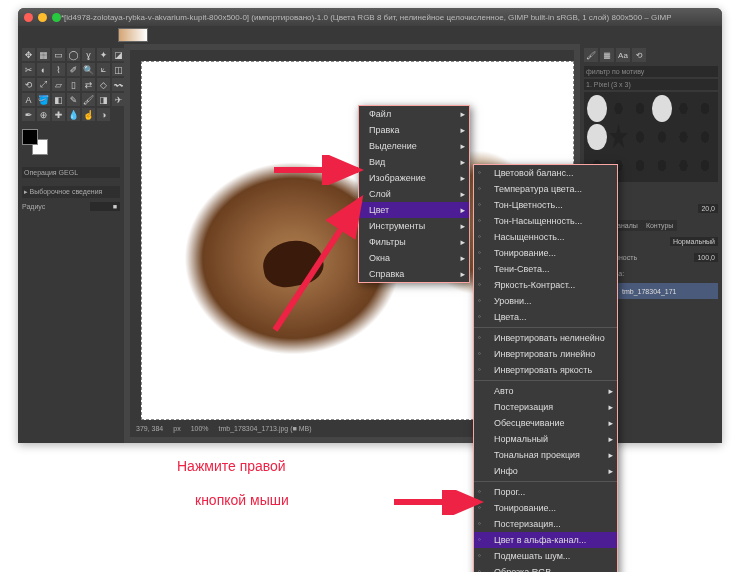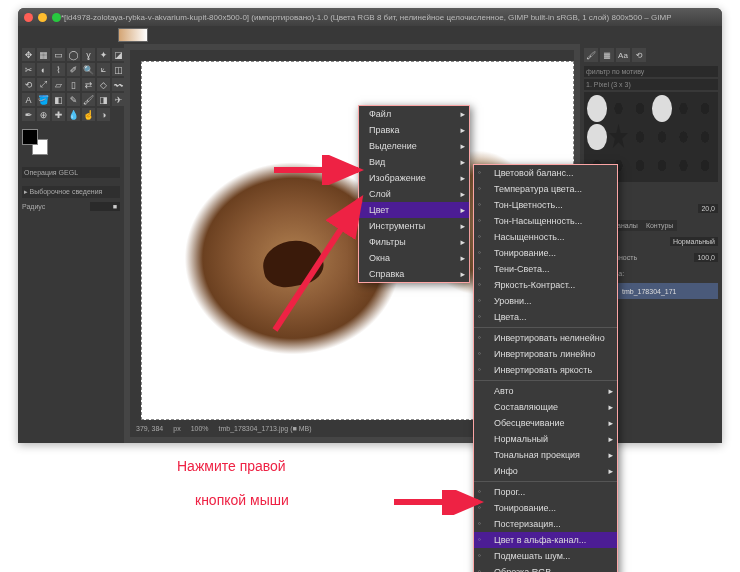--- a/index.html
+++ b/index.html
@@ -282,21 +282,21 @@
       <span>Инвертировать яркость</span>
     </div>
     <div class="menu-sep"></div>
     <div class="menu-item">
       <span class="ico"></span>
       <span>Авто</span>
       <span class="arrow">▸</span>
     </div>
     <div class="menu-item">
       <span class="ico"></span>
-      <span>Составляющие</span>
+      <span>Постеризация</span>
       <span class="arrow">▸</span>
     </div>
     <div class="menu-item">
       <span class="ico"></span>
       <span>Обесцвечивание</span>
       <span class="arrow">▸</span>
     </div>
     <div class="menu-item">
       <span class="ico"></span>
       <span>Нормальный</span>

